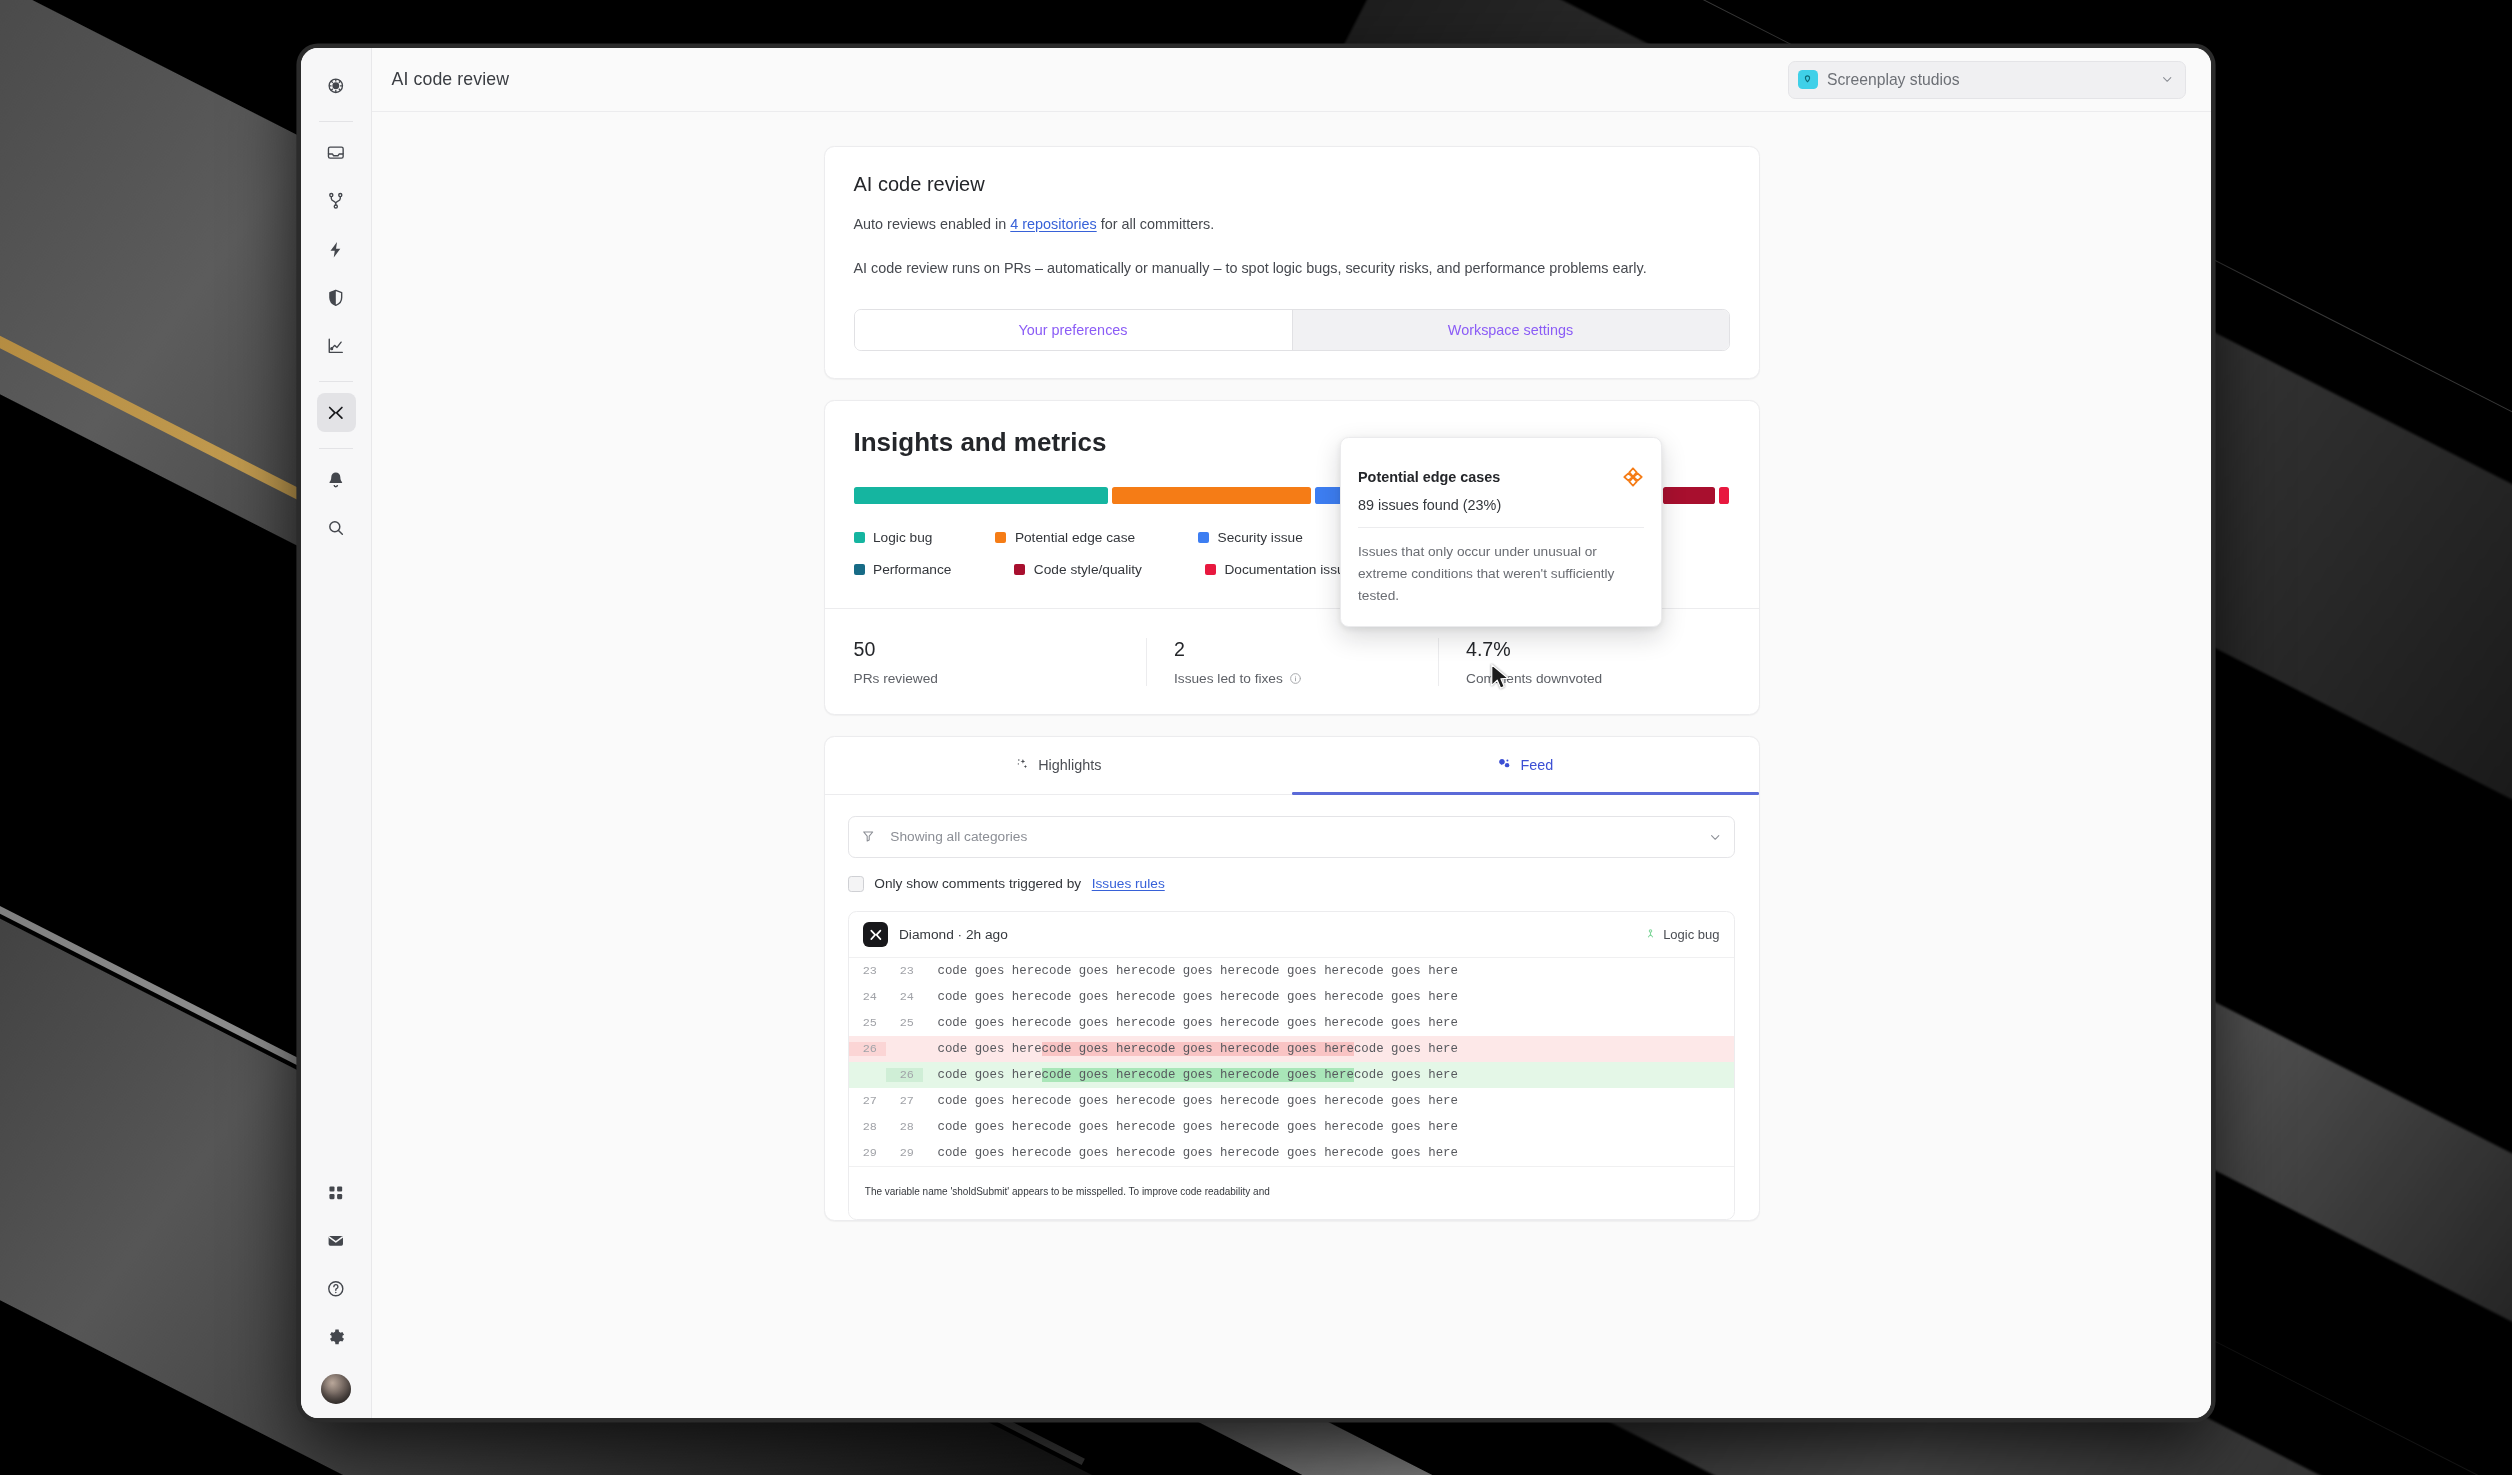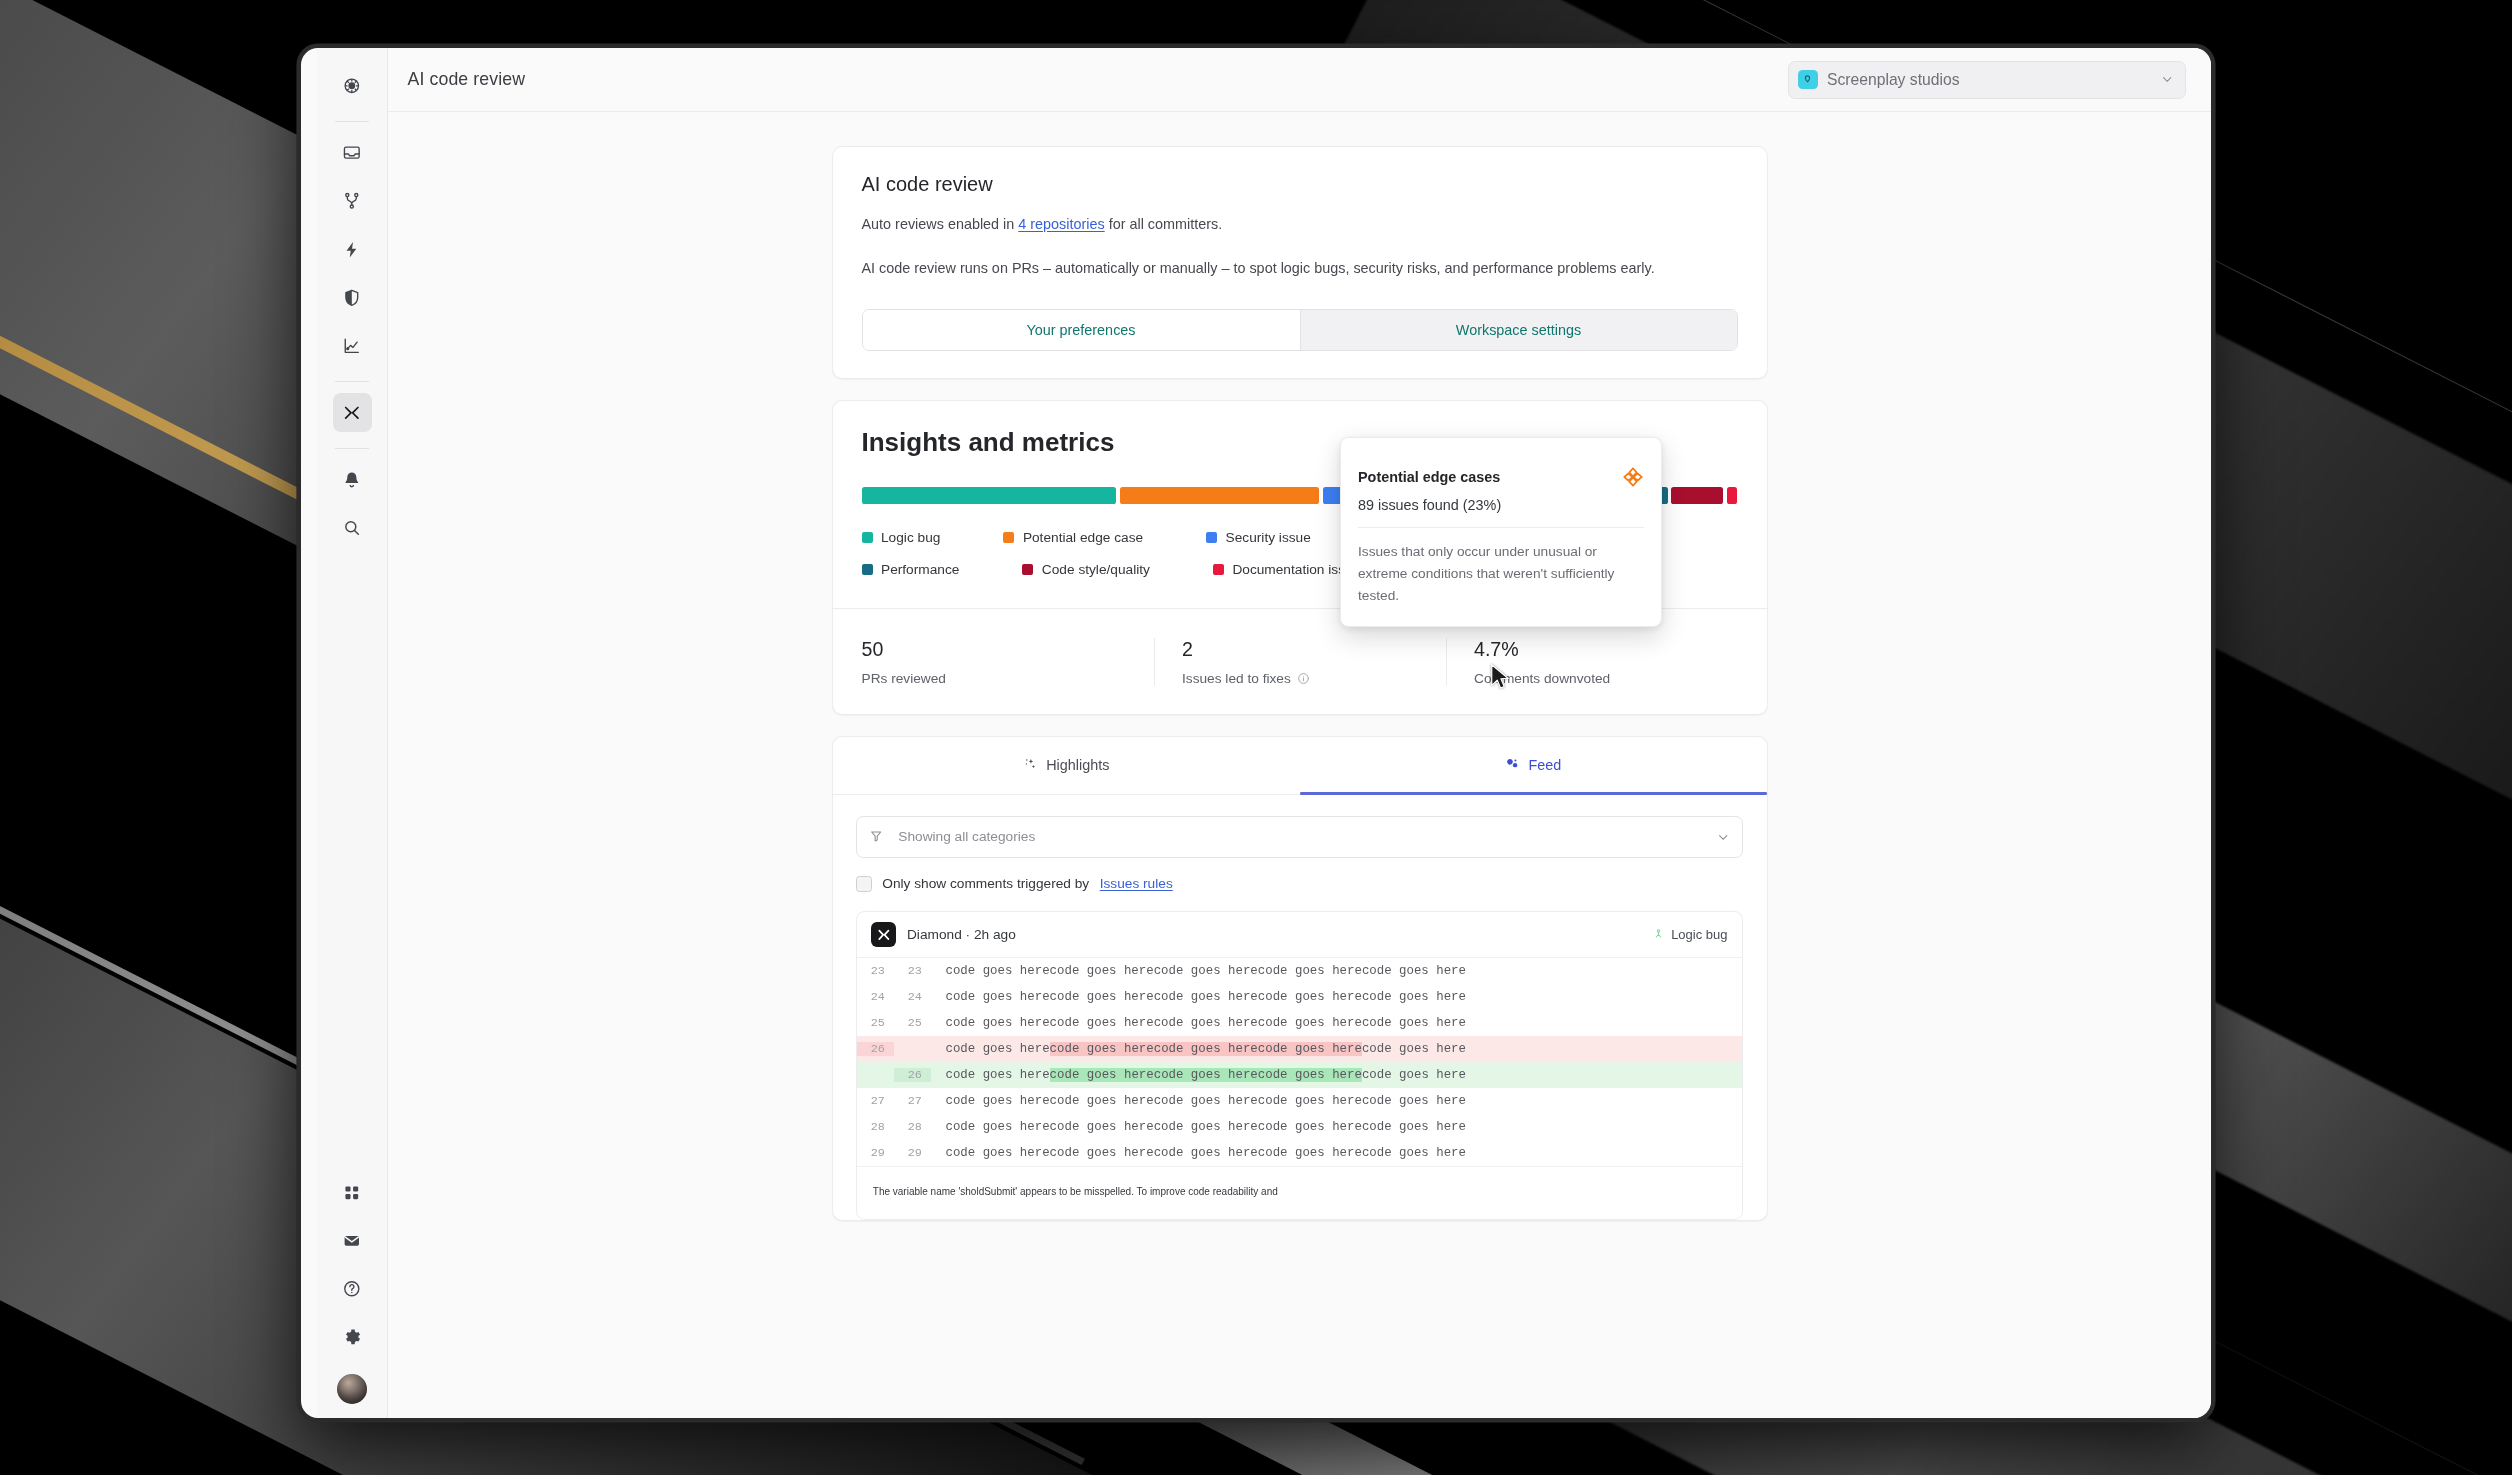--- a/index.html
+++ b/index.html
@@ -74,21 +74,20 @@
 
   
   #window {
     position:absolute;
     left:301px; top:48px; width:1910px; height:1370px;
     background:#fafafa;
     border-radius:17px;
     box-shadow:0 0 0 4.6px #2b2b2b, 0 26px 72px rgba(0,0,0,.75);
     overflow:hidden;
     display:flex;
-    padding-left:16px;
   }
 
   
   #rail {
     width:71px; flex:0 0 71px; height:100%;
     background:#f7f7f8;
     border-right:0.7px solid #e8e8ea;
     display:flex; flex-direction:column; align-items:center;
     padding-top:18.3px; padding-bottom:14.4px;
   }
@@ -165,21 +164,21 @@
   
   .segmented {
     display:flex; margin-top:29px;
     border:0.7px solid #e1e1e4;
     border-radius:7.2px; overflow:hidden;
     height:42px;
   }
   .seg-btn {
     flex:1 1 50%;
     display:flex; align-items:center; justify-content:center;
-    font-size:14.4px; color:#0f766e;
+    font-size:14.4px; color:#8b5cf6;
     background:#fff;
   }
   .seg-btn.alt { background:#f1f1f3; border-left:0.7px solid #e1e1e4; }
 
   
   .insights-head { font-size:26px; color:#24262a; margin-bottom:29px; }
   .issues-count { font-size:19.6px; color:#1f2124; font-weight:600; }
   .issues-count span.lbl { font-size:14.4px; color:#5e6167; font-weight:400; margin-left:5.2px; }
 
   #stack-bar { display:flex; gap:3.9px; margin-top:27.5px; height:17px; }

